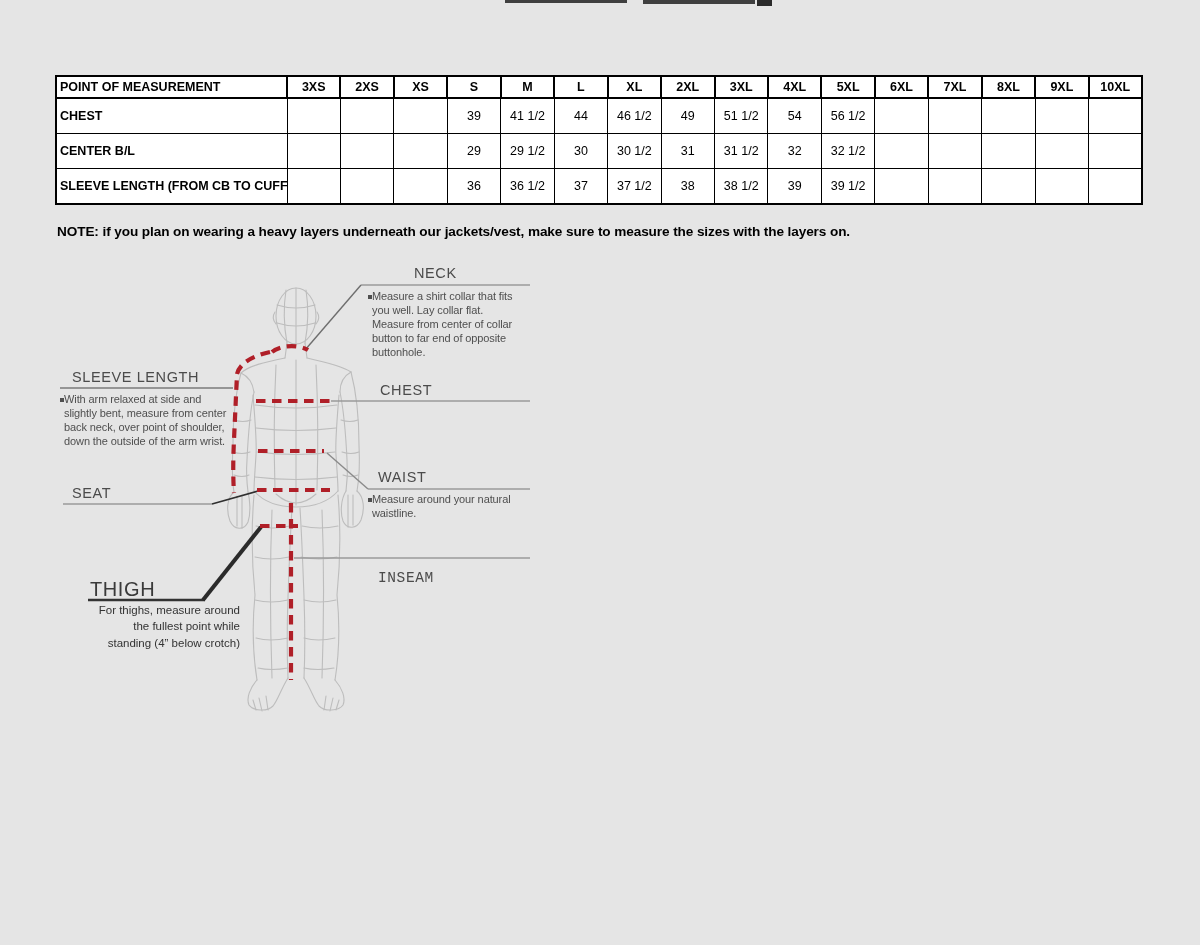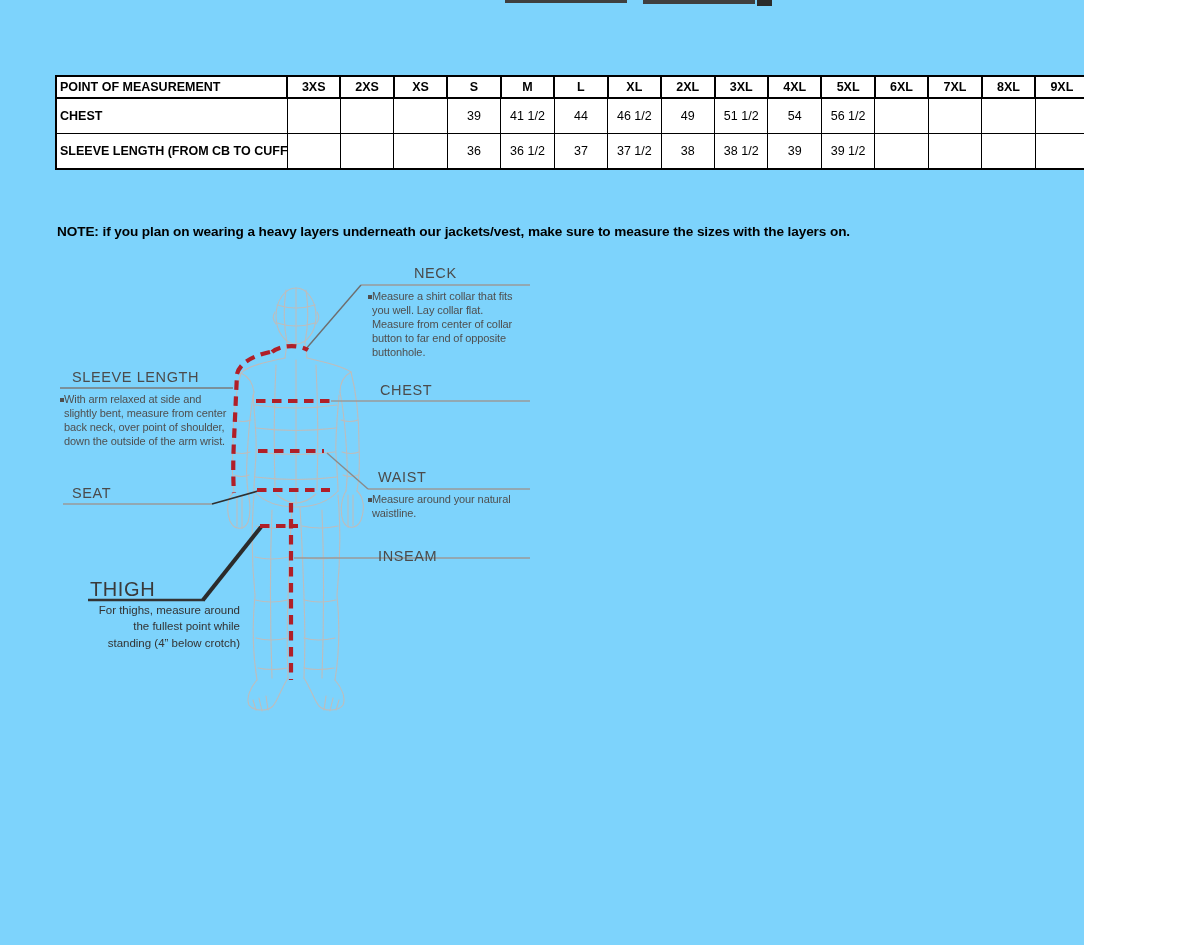--- a/index.html
+++ b/index.html
@@ -1,16 +1,16 @@
 <!DOCTYPE html>
 <html><head>
 <meta charset="utf-8">
 <style>
   html,body{margin:0;padding:0;background:#fff;}
-  .sheet{position:relative;width:1084px;height:945px;background:#7dd3fc;overflow:hidden;
+  .sheet{position:relative;width:1200px;height:945px;background:#e5e5e5;overflow:hidden;
          font-family:"Liberation Sans",sans-serif;color:#000;}
   
   .strip{position:absolute;background:#3f3f3f;}
 
   
   table.size{position:absolute;left:55px;top:75px;width:1088px;border-collapse:collapse;
              table-layout:fixed;border:2.5px solid #000;background:#fff;}
   table.size th,table.size td{border:1.5px solid #000;font-size:12.5px;padding:0 3px;
              overflow:hidden;white-space:nowrap;vertical-align:middle;}
   table.size thead th{border:2.5px solid #000;height:20px;font-weight:bold;text-align:center;}
@@ -82,20 +82,39 @@
         <td class="val">51 1/2</td>
         <td class="val">54</td>
         <td class="val">56 1/2</td>
         <td class="val"></td>
         <td class="val"></td>
         <td class="val"></td>
         <td class="val"></td>
         <td class="val"></td>
       </tr>
       <tr>
+        <td class="rowlabel">CENTER B/L</td>
+        <td class="val"></td>
+        <td class="val"></td>
+        <td class="val"></td>
+        <td class="val">29</td>
+        <td class="val">29 1/2</td>
+        <td class="val">30</td>
+        <td class="val">30 1/2</td>
+        <td class="val">31</td>
+        <td class="val">31 1/2</td>
+        <td class="val">32</td>
+        <td class="val">32 1/2</td>
+        <td class="val"></td>
+        <td class="val"></td>
+        <td class="val"></td>
+        <td class="val"></td>
+        <td class="val"></td>
+      </tr>
+      <tr>
         <td class="rowlabel">SLEEVE LENGTH (FROM CB TO CUFF)</td>
         <td class="val"></td>
         <td class="val"></td>
         <td class="val"></td>
         <td class="val">36</td>
         <td class="val">36 1/2</td>
         <td class="val">37</td>
         <td class="val">37 1/2</td>
         <td class="val">38</td>
         <td class="val">38 1/2</td>
@@ -229,20 +248,20 @@
   <div class="dg-title" style="left:380px;top:382px;">CHEST</div>
 
   <div class="dg-title" style="left:378px;top:469px;">WAIST</div>
   <div class="dg-desc" style="left:368px;top:493px;width:150px;">
     <span class="bullet"></span>
     <span>Measure around your natural waistline.</span>
   </div>
 
   <div class="dg-title" style="left:72px;top:485px;">SEAT</div>
 
-  <div class="dg-title" style="left:378px;top:548px;">INSEAM</div>
+  <div class="dg-title" style="left:378px;top:570px;font-family:Liberation Mono, monospace;">INSEAM</div>
 
   <div class="dg-title dark" style="left:90px;top:578px;font-size:20px;">THIGH</div>
   <div class="dg-desc plain" style="left:88px;top:602px;width:152px;text-align:right;">
     <span>For thighs, measure around the fullest point while standing (4” below crotch)</span>
   </div>
 
 </div>
 
 </body></html>

